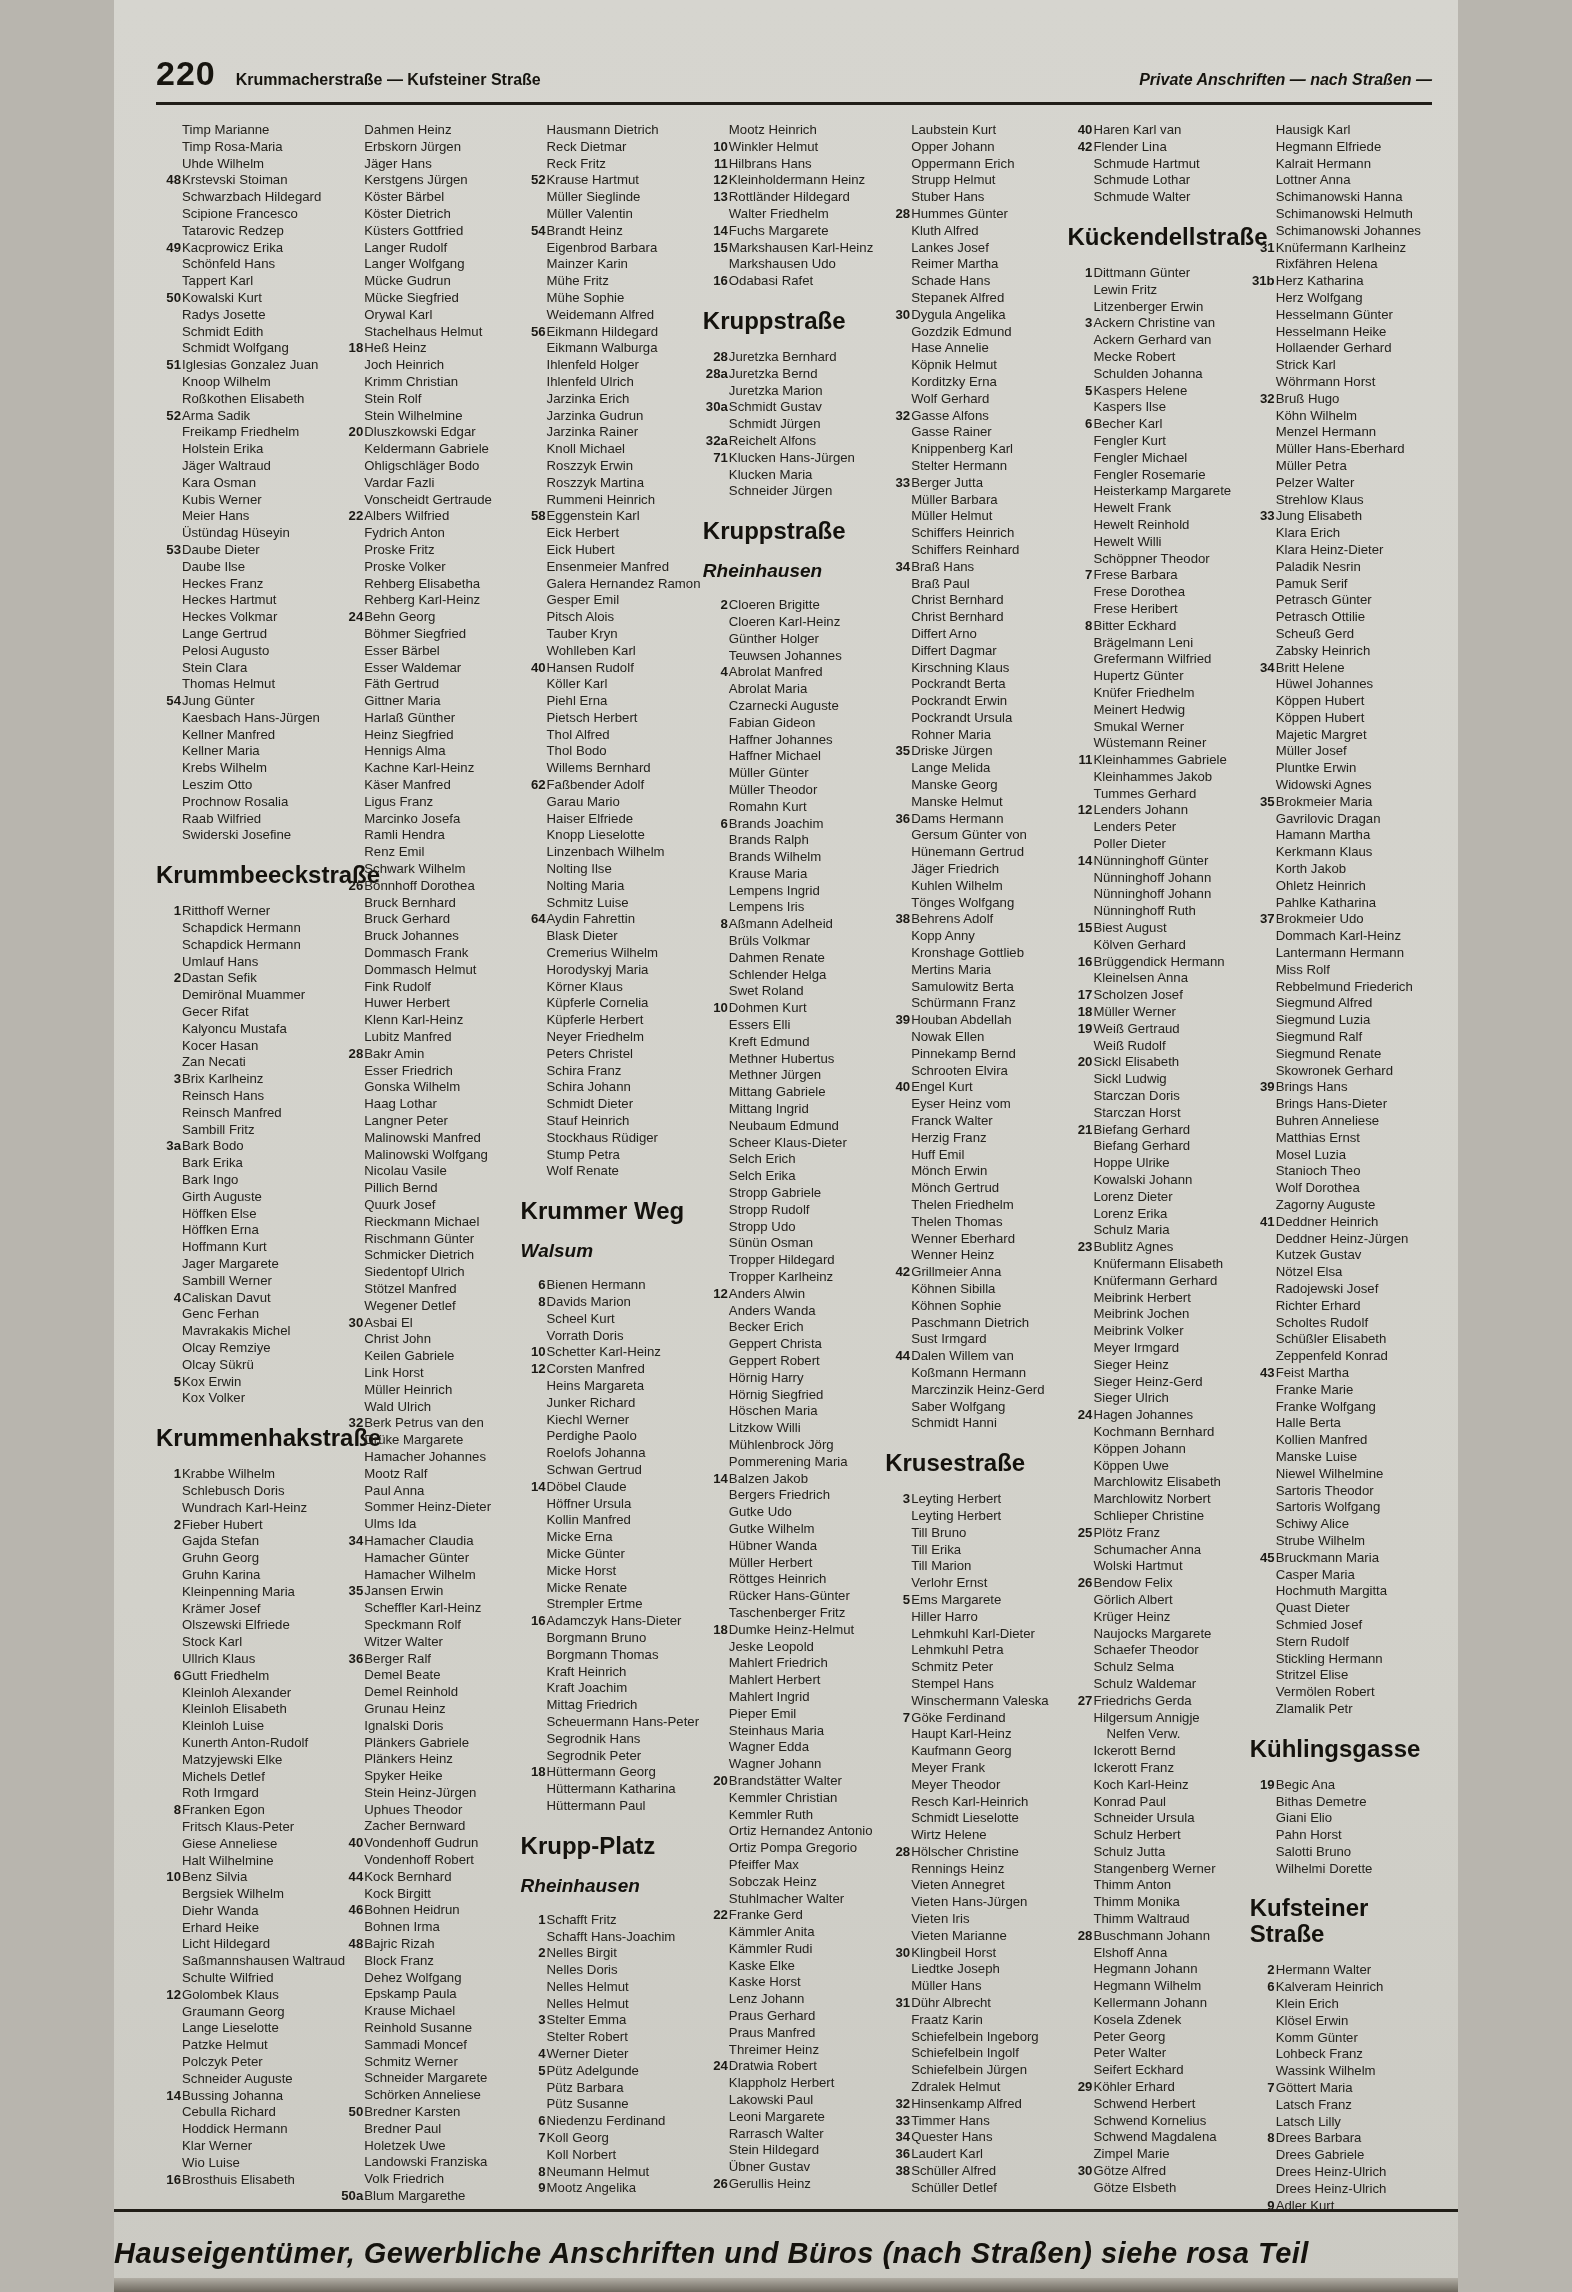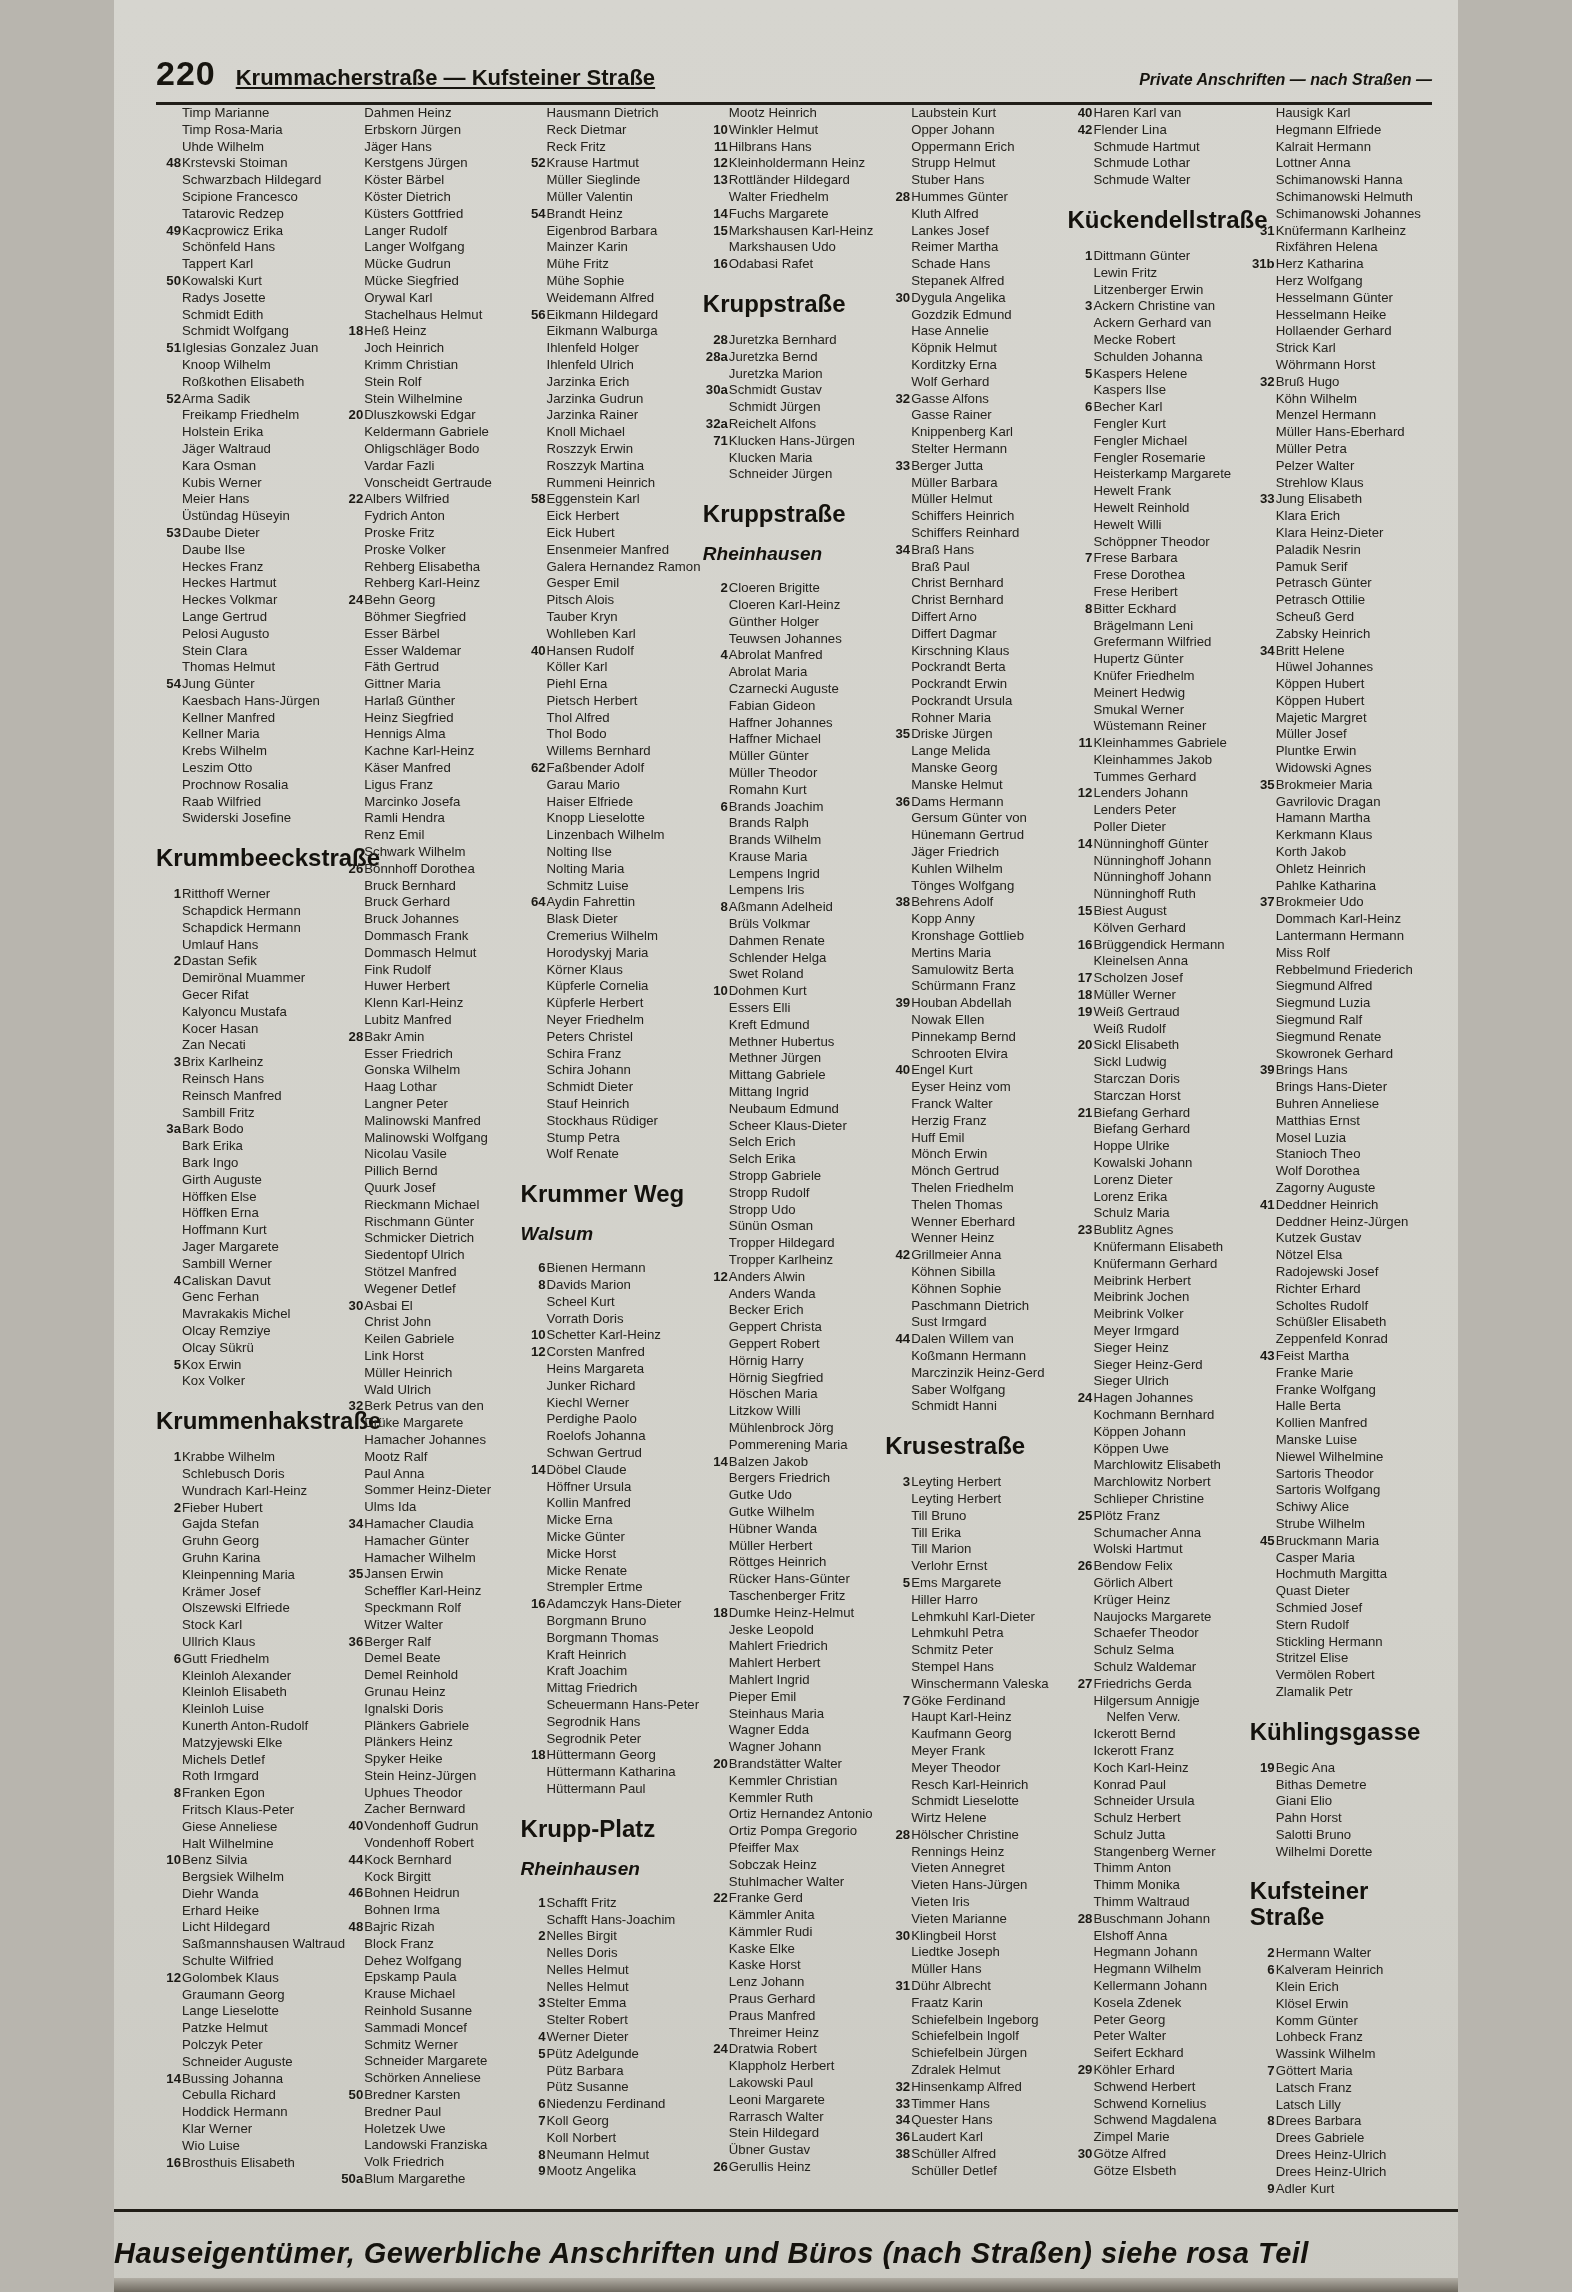--- a/index.html
+++ b/index.html
@@ -10,24 +10,24 @@
     background:linear-gradient(#d6d5cf, #d2d1ca 70%, #cbcac3);
     color:#24221d;
     font-family:"Liberation Sans","DejaVu Sans",sans-serif;
     box-sizing:border-box;
     padding:54px 26px 0 42px;
     overflow:hidden;
   }
   .pagehead{display:flex;justify-content:space-between;align-items:baseline;}
   .head-left{display:flex;align-items:baseline;}
   .pagenum{font-size:34px;font-weight:700;letter-spacing:1px;color:#17150f;}
-  .head-title{font-size:22px;font-weight:700;margin-left:20px;color:#17150f;text-decoration:underline;}
+  .head-title{font-size:16px;font-weight:700;margin-left:20px;color:#17150f;}
   .head-right{font-size:16px;font-weight:700;color:#17150f;font-style:italic;}
   .headrule{height:3px;background:#211e18;margin-top:9px;}
-  .cols{display:flex;}
+  .cols{display:flex;margin-top:17px;}
   .col{flex:1 1 0;min-width:0;font-size:13.2px;line-height:16.8px;}
   .line{display:flex;white-space:nowrap;}
   .num{flex:none;width:25px;text-align:right;font-weight:700;color:#1b1914;}
   .nm{padding-left:1px;}
   .line.cont .nm{padding-left:14px;}
   .street{font-size:24px;font-weight:700;color:#14120d;line-height:26px;margin:18px 0 15px;}
   .district{font-size:19px;font-weight:700;color:#14120d;line-height:24px;margin:2px 0 14px;}
   .street + .district{margin-top:6px;font-style:italic;}
   .footrule{position:absolute;left:0;right:0;bottom:80px;height:3px;background:#211e18;}
   .pagefoot{

